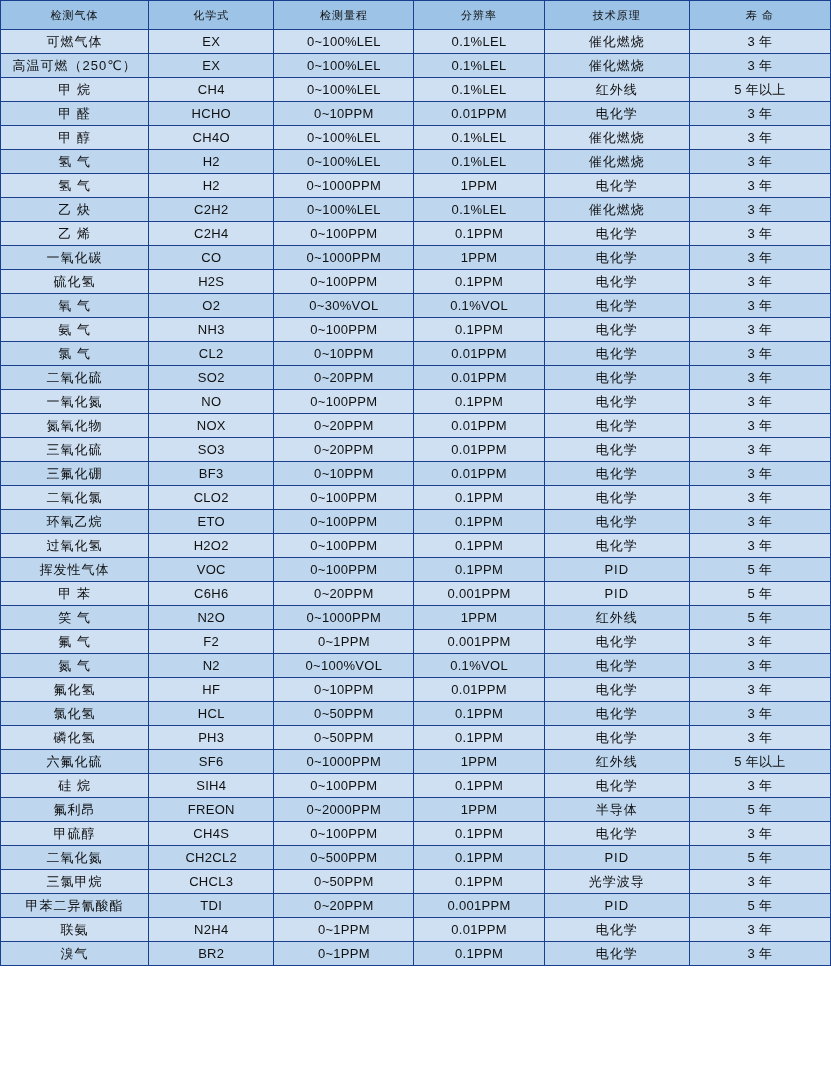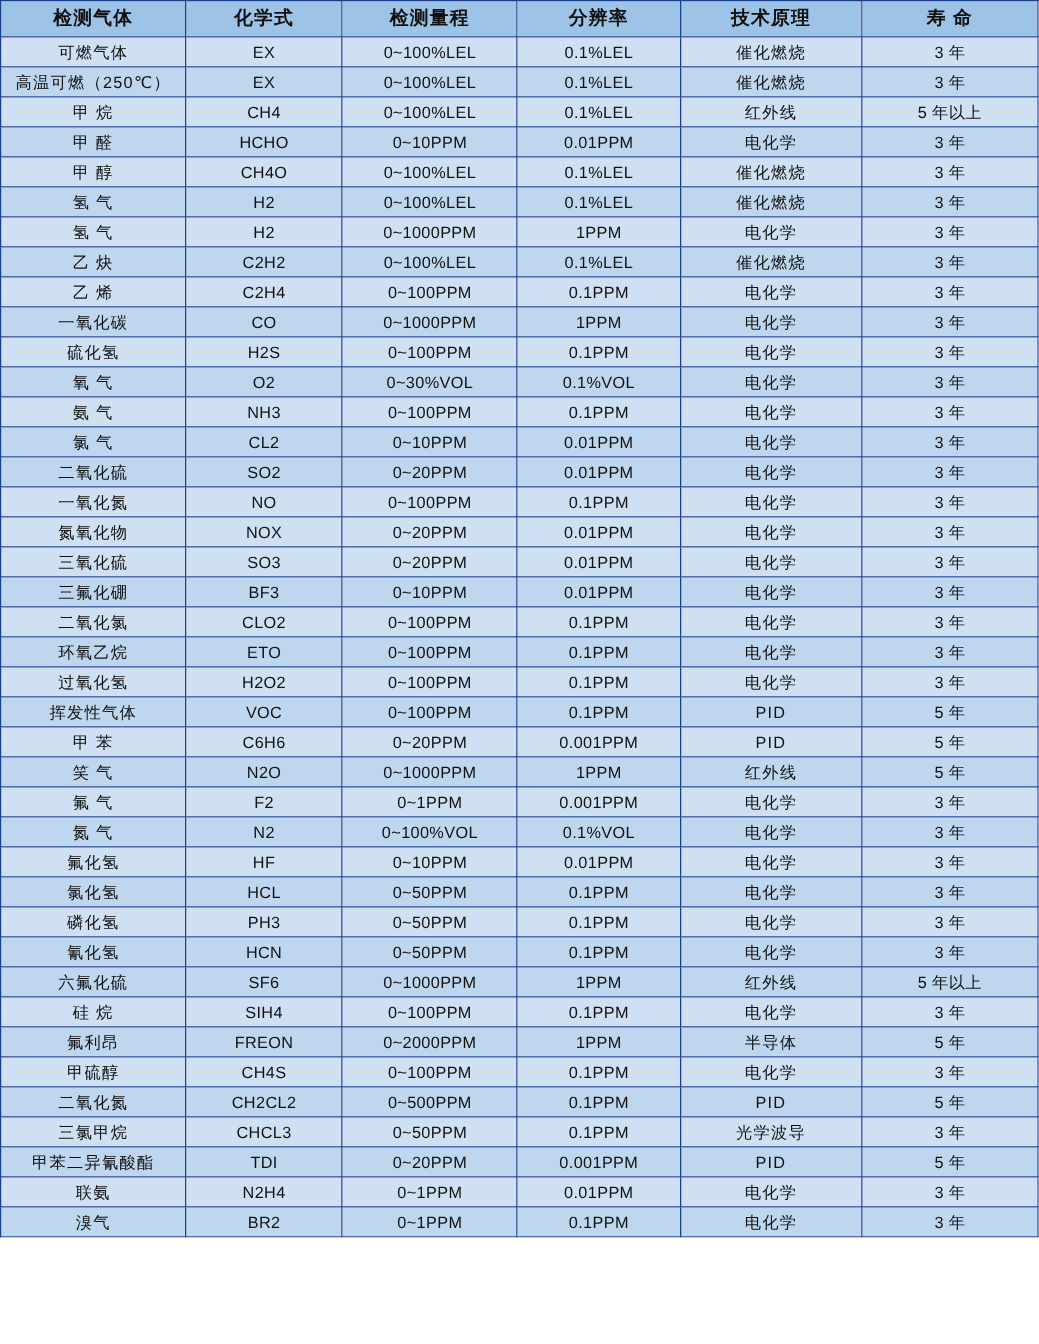--- a/index.html
+++ b/index.html
@@ -23,22 +23,22 @@
     color: #111111;
     font-size: 13px;
     padding: 0;
     height: 23px;
     line-height: 23px;
     white-space: nowrap;
     overflow: hidden;
   }
   #gas-table thead th {
     background: #9dc3e6;
-    font-weight: bold;
-    font-size: 15px;
+    font-weight: normal;
+    font-size: 11px;
     height: 28px;
     line-height: 28px;
     letter-spacing: 1px;
   }
   #gas-table tbody tr td {
     background: #cfe0f3;
   }
   #gas-table tbody tr.alt td {
     background: #bed7ef;
   }
@@ -313,28 +313,20 @@
       </tr>
       <tr>
         <td class="cell-name">磷化氢</td>
         <td class="mono">PH3</td>
         <td class="mono">0~50PPM</td>
         <td class="mono">0.1PPM</td>
         <td class="cell-name">电化学</td>
         <td class="mono">3 年</td>
       </tr>
       <tr class="alt">
-        <td class="cell-name">氰化氢</td>
-        <td class="mono">HCN</td>
-        <td class="mono">0~50PPM</td>
-        <td class="mono">0.1PPM</td>
-        <td class="cell-name">电化学</td>
-        <td class="mono">3 年</td>
-      </tr>
-      <tr class="alt">
         <td class="cell-name">六氟化硫</td>
         <td class="mono">SF6</td>
         <td class="mono">0~1000PPM</td>
         <td class="mono">1PPM</td>
         <td class="cell-name">红外线</td>
         <td class="mono">5 年以上</td>
       </tr>
       <tr>
         <td class="cell-name">硅 烷</td>
         <td class="mono">SIH4</td>

